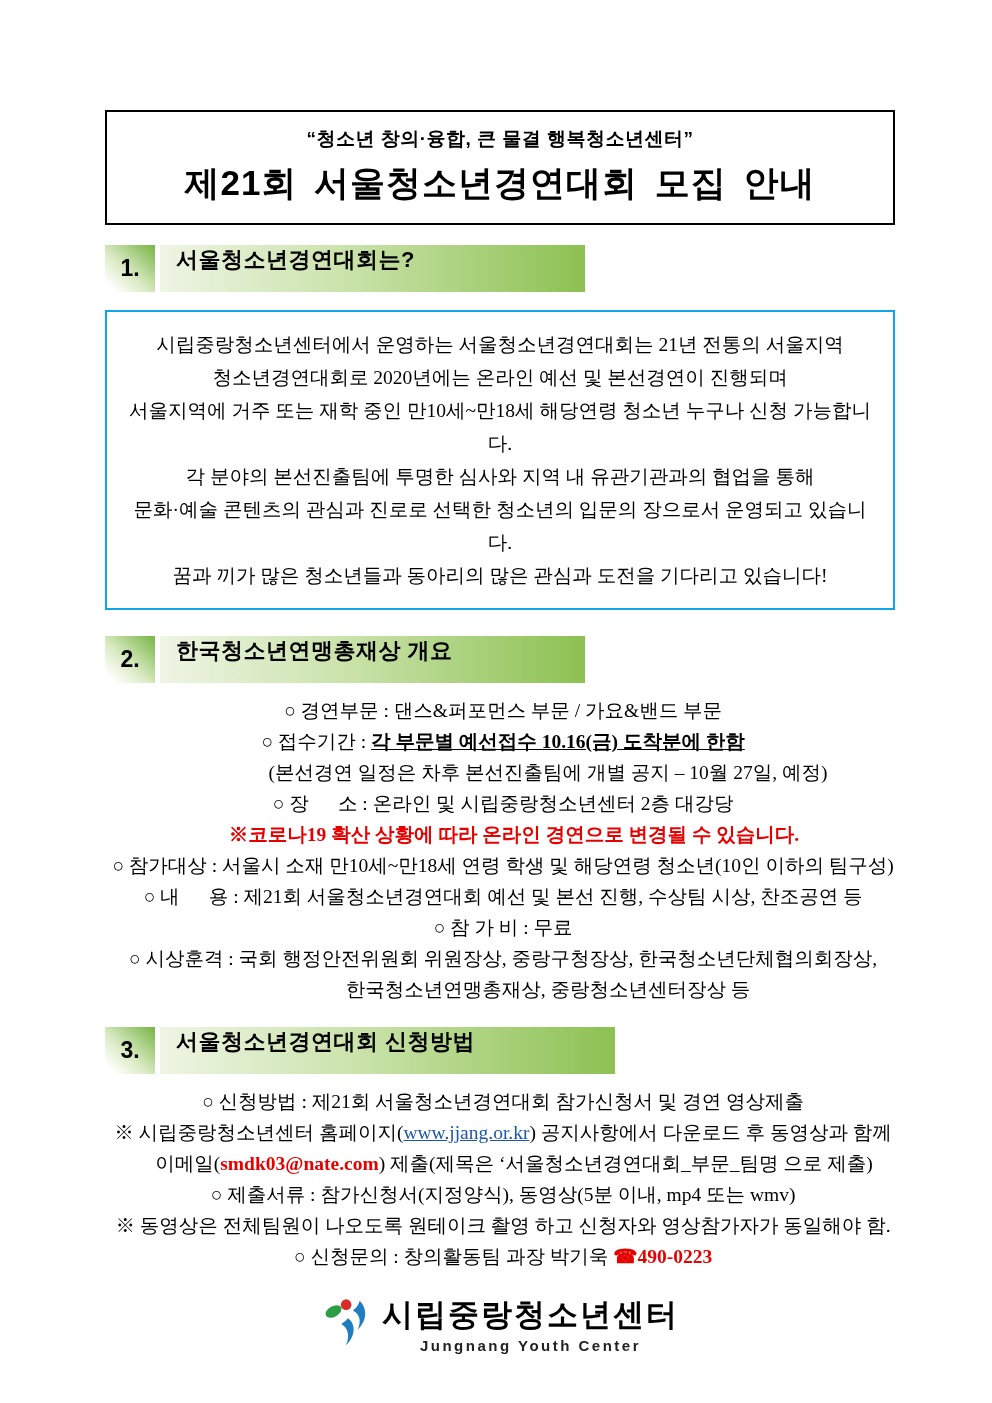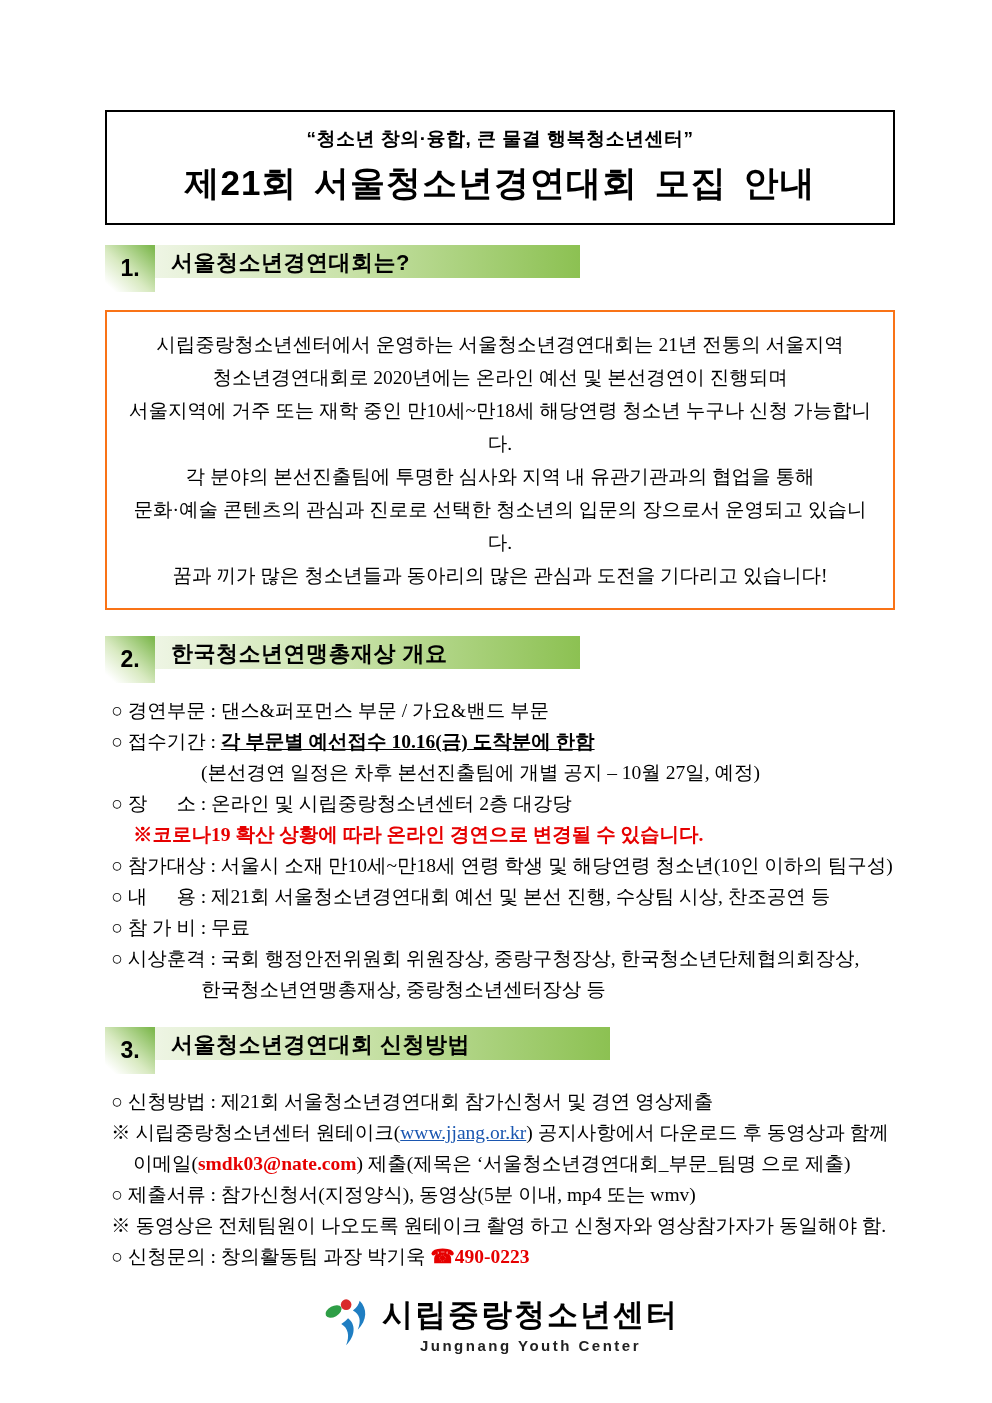--- a/index.html
+++ b/index.html
@@ -20,34 +20,34 @@
   
   .sec-header{display:flex;align-items:stretch;margin-top:20px;margin-bottom:12px;
     font-family:"Liberation Sans","DejaVu Sans",sans-serif;}
   .sec-num{
     width:50px;height:47px;flex:0 0 50px;
     background:linear-gradient(to top right,#ffffff 10%,#d9eac2 45%,#7fb950 95%);
     display:flex;align-items:center;justify-content:center;
     font-size:23px;font-weight:bold;
   }
   .sec-bar{
-    width:425px;height:33px;display:flex;align-items:flex-end;
+    margin-left:5px;width:425px;height:47px;display:flex;align-items:flex-start;
     background:linear-gradient(to right,#eef5e4 0%,#c9e2a9 45%,#8cc152 100%);
     padding-left:16px;box-sizing:border-box;
   }
   .sec-title{font-size:22px;font-weight:bold;letter-spacing:0.5px;}
 
   
   .intro-box{
-    border:2px solid #f97316;padding:16px 19px;box-sizing:border-box;margin-top:18px;
+    border:2px solid #0ea5e9;padding:16px 19px;box-sizing:border-box;margin-top:18px;
   }
   .intro-line{text-align:center;font-size:19.5px;line-height:33px;white-space:pre-wrap;}
 
   
-  .list{margin:2px 0 6px 0;font-size:19.5px;}
+  .list{margin:2px 0 6px 0;font-size:19.5px;text-align:center;}
   .list-line{line-height:31px;white-space:pre-wrap;padding-left:6px;}
   .indent-2{padding-left:96px;}
   .indent-3{padding-left:28px;}
   .u-bold{font-weight:bold;text-decoration:underline;margin-top:36px;}
   .red-bold{color:#e60000;font-weight:bold;}
   .black-bold{font-weight:bold;}
   .link{color:#1a56b0;text-decoration:underline;}
 
   
   .jn-logo{margin-top:22px;display:flex;justify-content:center;align-items:center;gap:3px;}
@@ -106,21 +106,21 @@
 
   <div class="sec-header" style="margin-top:22px;">
     <div class="sec-num">3.</div>
     <div class="sec-bar" style="width:455px;">
       <span class="sec-title">서울청소년경연대회 신청방법</span>
     </div>
   </div>
 
   <div class="list">
     <div class="list-line">○ 신청방법 : 제21회 서울청소년경연대회 참가신청서 및 경연 영상제출</div>
-    <div class="list-line"><span>※ 시립중랑청소년센터 원테이크(</span><span class="link">www.jjang.or.kr</span><span>) 공지사항에서 다운로드 후 동영상과 함께</span></div>
+    <div class="list-line"><span>※ 시립중랑청소년센터 홈페이지(</span><span class="link">www.jjang.or.kr</span><span>) 공지사항에서 다운로드 후 동영상과 함께</span></div>
     <div class="list-line indent-3"><span>이메일(</span><span class="red-bold">smdk03@nate.com</span><span>) 제출(제목은 ‘서울청소년경연대회_부문_팀명 으로 제출)</span></div>
     <div class="list-line">○ 제출서류 : 참가신청서(지정양식), 동영상(5분 이내, mp4 또는 wmv)</div>
     <div class="list-line">※ 동영상은 전체팀원이 나오도록 원테이크 촬영 하고 신청자와 영상참가자가 동일해야 함.</div>
     <div class="list-line"><span>○ 신청문의 : 창의활동팀 과장 박기욱 </span><span class="red-bold">☎490-0223</span></div>
   </div>
 
   <div class="jn-logo">
     <svg class="jn-mark" viewBox="0 0 60 60">
       <ellipse cx="13" cy="17" rx="9" ry="5.5" transform="rotate(-28 13 17)" fill="#2e9e46"></ellipse>
       <circle cx="26" cy="10" r="5.5" fill="#d92b2b"></circle>

